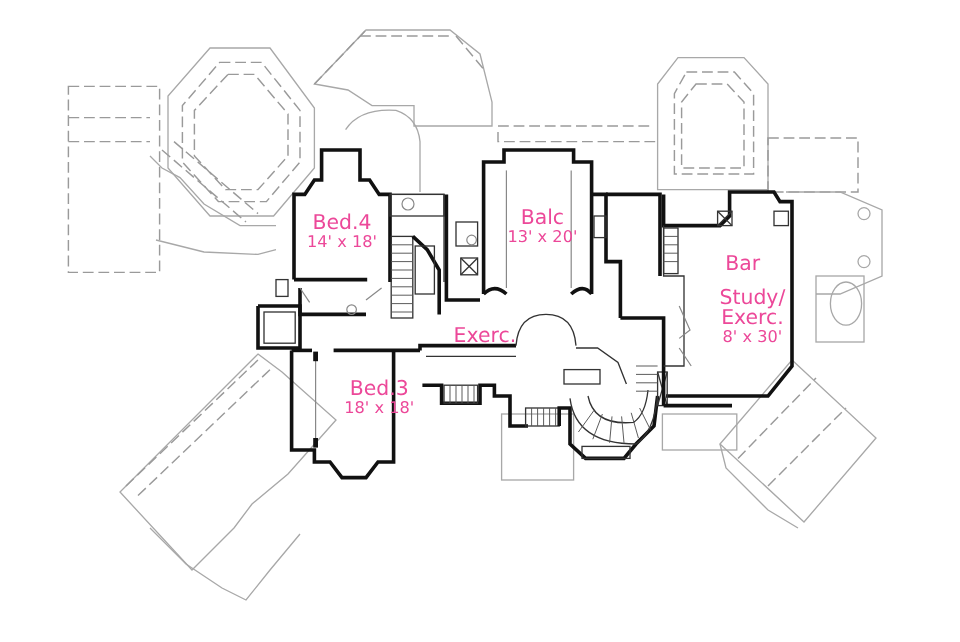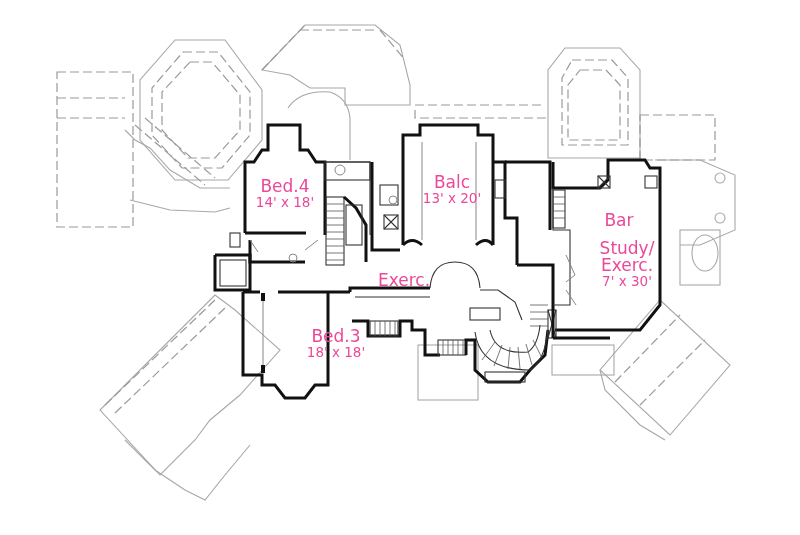--- a/index.html
+++ b/index.html
@@ -208,23 +208,23 @@
   <span class="dim">13' x 20'</span>
 </div>
 
 <div class="label" style="left:602px; top:212px; width:34px;">
   <span class="name">Bar</span>
 </div>
 
 <div class="label" style="left:588px; top:240px; width:78px;">
   <span class="name">Study/</span>
   <span class="name">Exerc.</span>
-  <span class="dim">7' x 30'</span>
-</div>
-
-<div class="label" style="left:280px; top:328px; width:72px;margin-left:20px;">
+  <span class="dim">8' x 30'</span>
+</div>
+
+<div class="label" style="left:280px; top:316px; width:72px;">
   <span class="name">Bed.3</span>
   <span class="dim">18' x 18'</span>
 </div>
 
 <div class="label" style="left:378px; top:272px; width:44px;">
   <span class="name">Exerc.</span>
 </div>
 
 </body></html>

